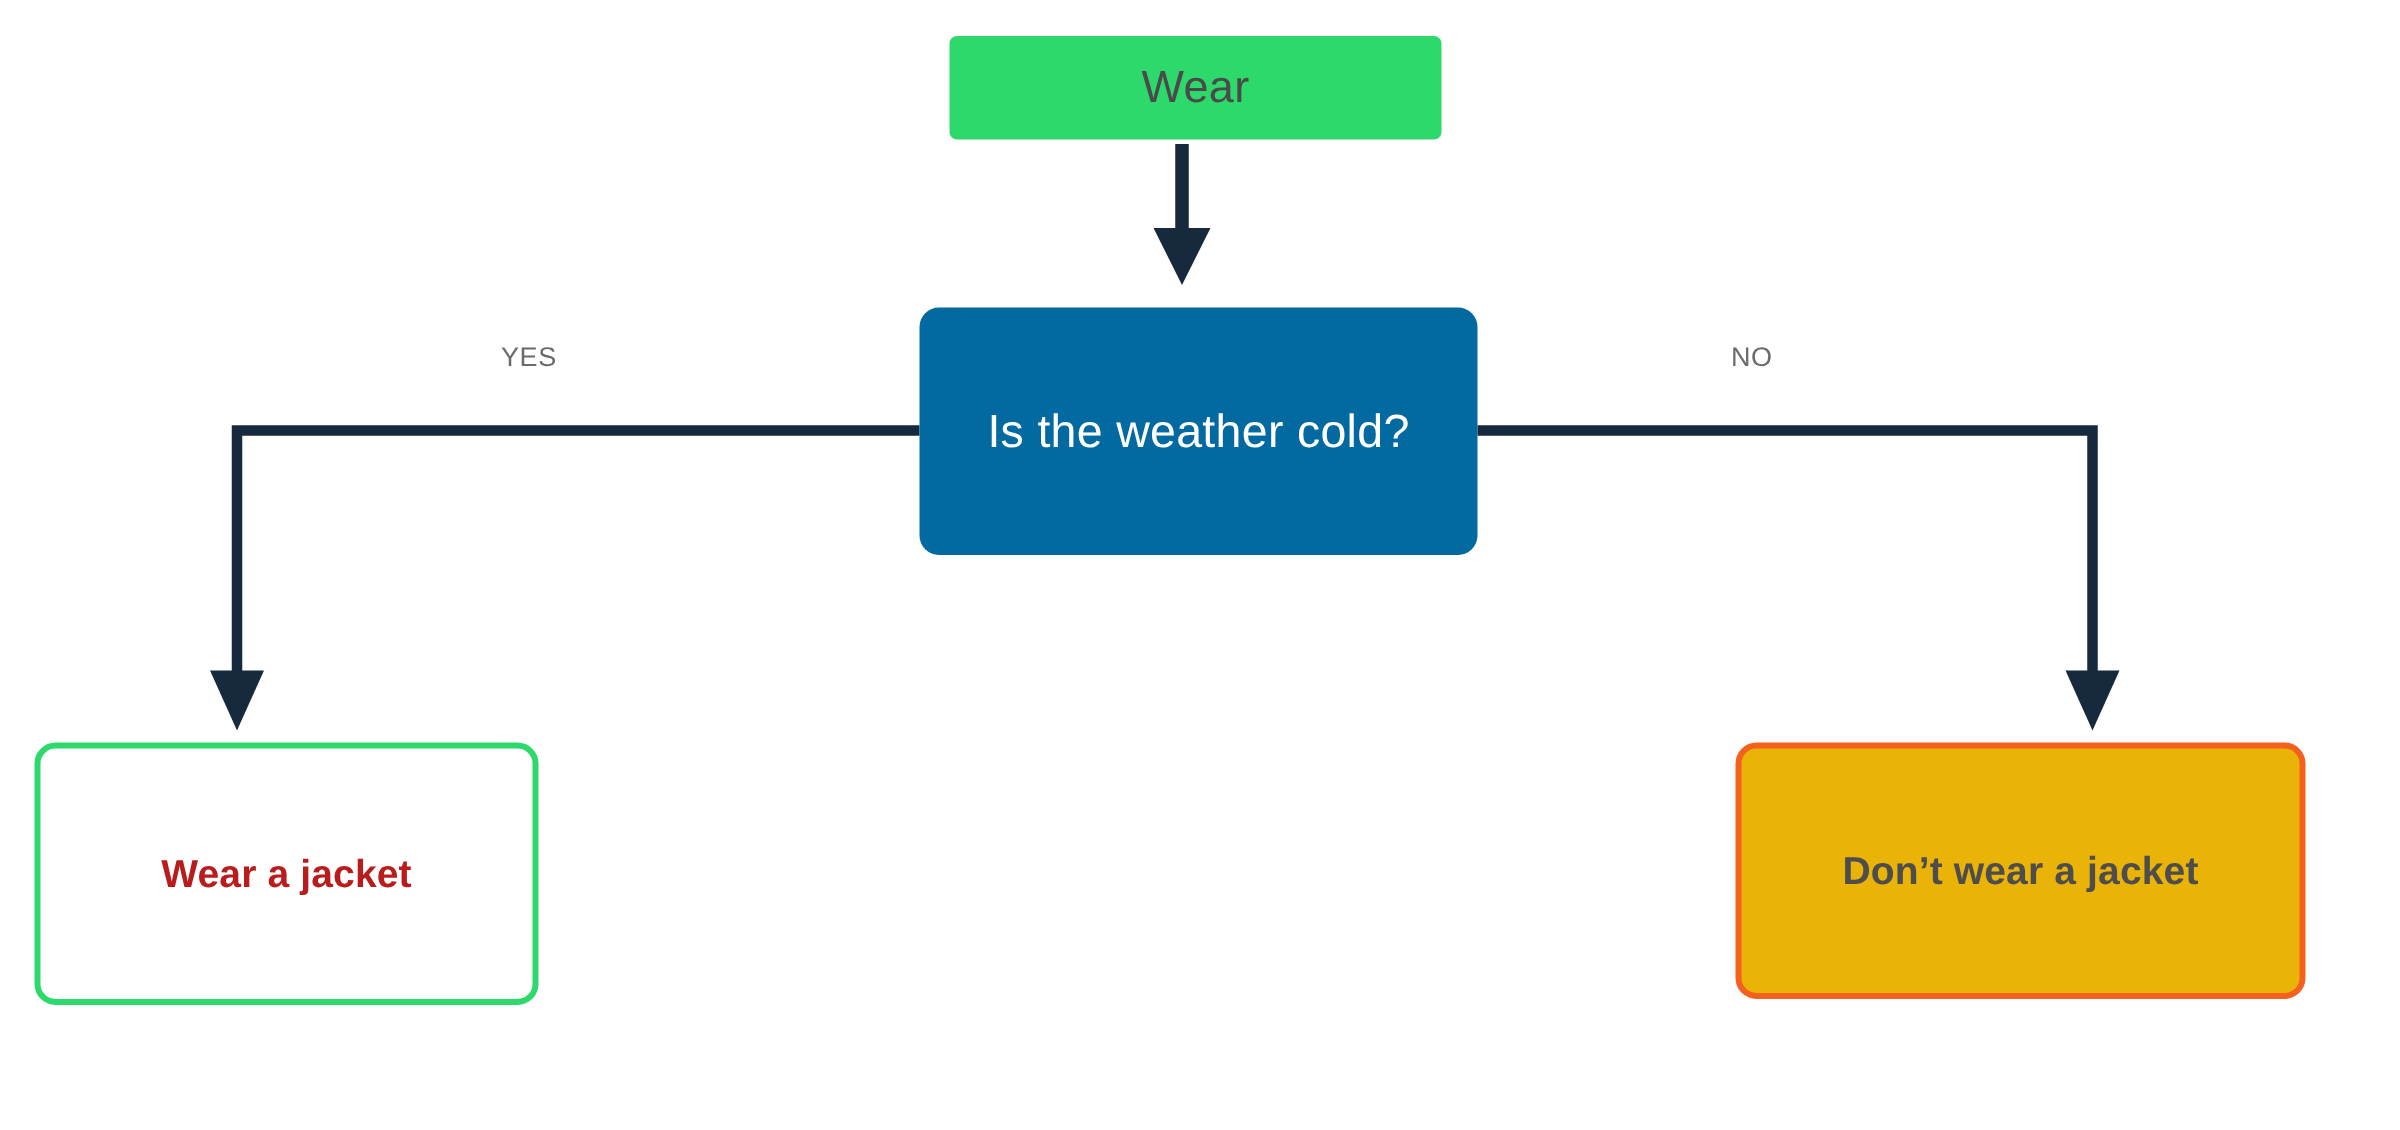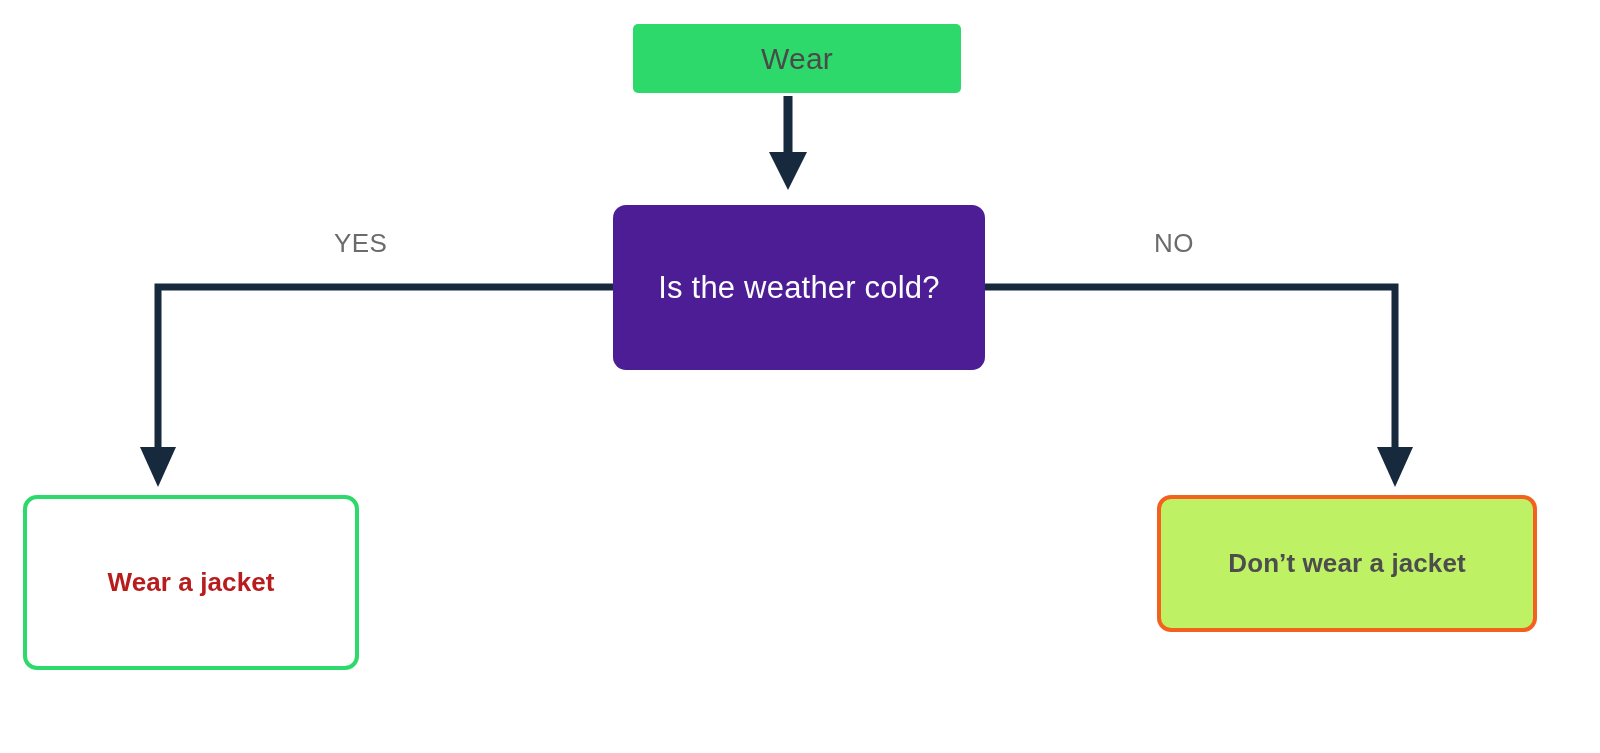--- a/index.html
+++ b/index.html
@@ -48,21 +48,21 @@
     font-weight: 400;
     letter-spacing: 0.2px;
   }
 
   
   #node-decision {
     left: 613px;
     top: 205px;
     width: 372px;
     height: 165px;
-    background: #4c1d95;
+    background: #0369a1;
     border-radius: 13px;
     color: #ffffff;
     font-size: 31px;
     font-weight: 400;
     letter-spacing: 0.2px;
   }
 
   
   #node-yes-outcome {
     left: 23px;
@@ -74,35 +74,35 @@
     border-radius: 14px;
     color: #b91c1c;
     font-size: 26px;
     font-weight: 700;
     letter-spacing: 0.1px;
   }
   #node-no-outcome {
     left: 1157px;
     top: 495px;
     width: 380px;
-    height: 137px;
-    background: #bef264;
+    height: 171px;
+    background: #eab308;
     border: 4px solid #f4611f;
     border-radius: 14px;
     color: #4d4d4d;
     font-size: 26px;
     font-weight: 700;
     letter-spacing: 0.1px;
   }
 
   
   .edge-label {
     position: absolute;
     color: #6b6b6b;
-    font-size: 26px;
+    font-size: 18px;
     font-weight: 400;
     white-space: nowrap;
     letter-spacing: 0.4px;
   }
   #edge-label-yes {
     left: 334px;
     top: 228px;
   }
   #edge-label-no {
     left: 1126px;

